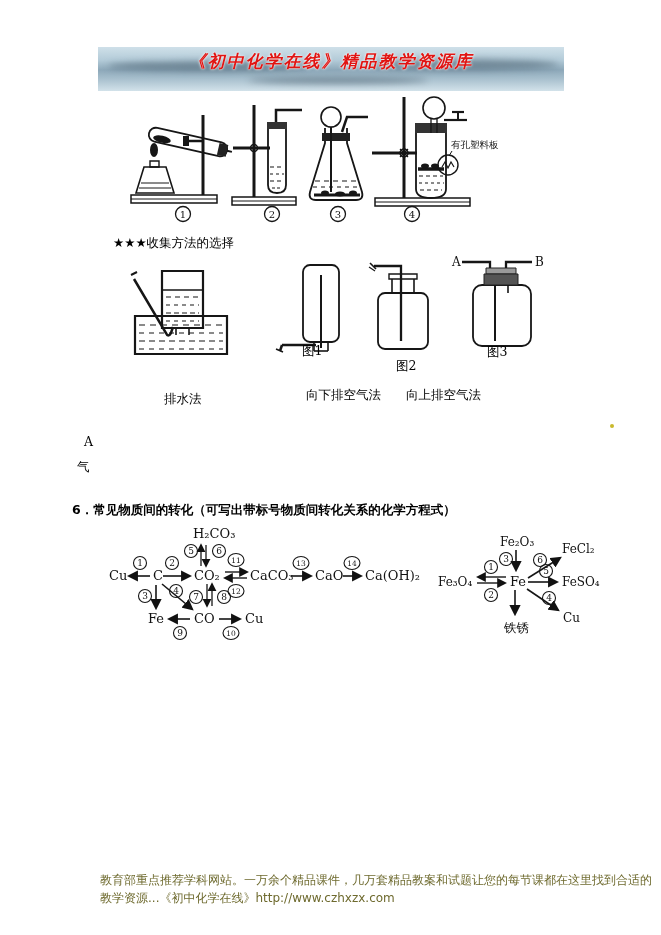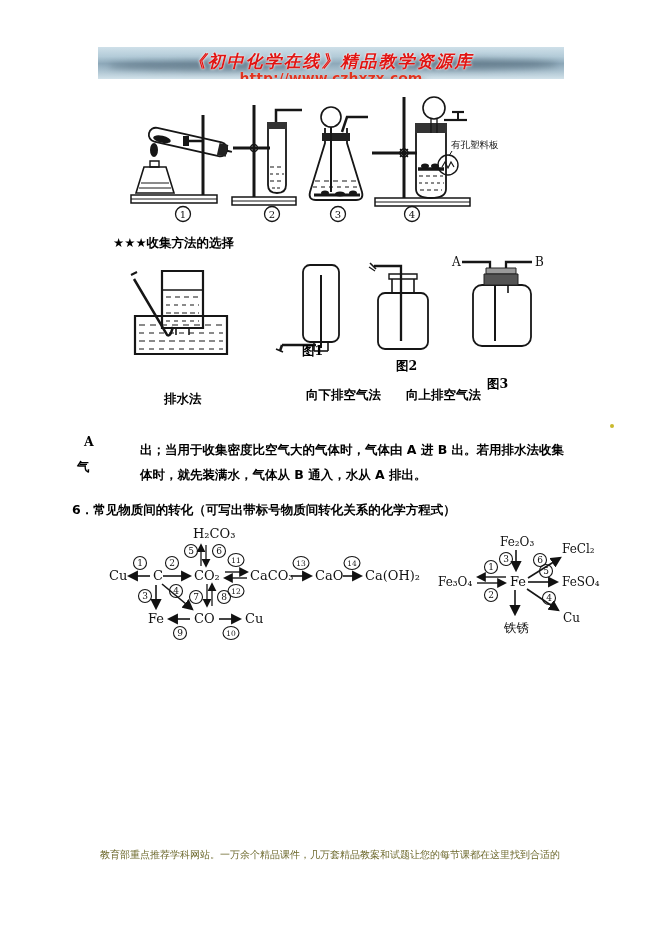--- a/index.html
+++ b/index.html
@@ -1,33 +1,33 @@
 <!DOCTYPE html>
 <html><head>
 <meta charset="utf-8">
 <style>
   html,body { margin:0; padding:0; background:#fff; }
   .page { position:relative; width:661px; height:935px; background:#ffffff; overflow:hidden;
           font-family:"DejaVu Sans",sans-serif; color:#000; }
   .abs { position:absolute; white-space:nowrap; }
 
   
-  .banner { position:absolute; left:98px; top:47px; width:466px; height:32px; overflow:hidden;
+  .banner { position:absolute; left:98px; top:47px; width:466px; height:44px; overflow:hidden;
             background:linear-gradient(180deg,#cfe0e9 0%,#b3cbd8 30%,#8da8b9 52%,#a7bfcd 72%,#d2e2ea 100%); }
   .banner-ridge { position:absolute; background:rgba(66,88,104,.5); filter:blur(3px); border-radius:50%; }
   .banner-title { position:absolute; left:0; top:3px; width:100%; text-align:center;
                   font-size:17px; font-weight:bold; font-style:italic; letter-spacing:2px;
                   color:#e01513; text-shadow:0 0 1px #fff,0 0 3px #fff; }
   .banner-url { position:absolute; left:0; top:23px; width:100%; text-align:center;
                 font-size:14px; font-weight:bold; color:#e03420; text-shadow:0 0 1px #fff; }
 
-  .doc-text { font-size:12.5px; line-height:17px;font-weight:bold; }
+  .doc-text { font-size:12.5px; line-height:17px; }
   .serif { font-family:"DejaVu Serif",serif; }
   .bold { font-weight:bold; }
-  .footer-text { font-size:10px; color:#6e6a2e; }
+  .footer-text { font-size:12px; color:#6e6a2e;margin-top:24px; }
   .hl-dot { position:absolute; left:610px; top:424px; width:4px; height:4px; background:#c9b92c; border-radius:50%; }
 
   svg { position:absolute; overflow:visible; }
   svg * { vector-effect:non-scaling-stroke; }
   .ln  { stroke:#161616; fill:none; }
   .fillk { fill:#161616; stroke:none; }
   .formula { font-family:"DejaVu Serif","DejaVu Sans",serif; font-size:13px; fill:#111; }
   .formula-sm { font-family:"DejaVu Serif","DejaVu Sans",serif; font-size:12px; fill:#111; }
   .stepnum { font-family:"DejaVu Serif","DejaVu Sans",serif; font-size:9px; fill:#111; text-anchor:middle; }
   .stepnum2 { font-family:"DejaVu Serif","DejaVu Sans",serif; font-size:7.5px; fill:#111; text-anchor:middle; }
@@ -36,21 +36,20 @@
 </head>
 <body>
 
 <div class="page">
 
   <div class="banner">
     <div class="banner-ridge" style="left:10px;top:14px;width:200px;height:10px;"></div>
     <div class="banner-ridge" style="left:270px;top:12px;width:190px;height:11px;"></div>
     <div class="banner-ridge" style="left:150px;top:30px;width:180px;height:7px;"></div>
     <div class="banner-title">《初中化学在线》精品教学资源库</div>
-    <div class="banner-url">http://www.czhxzx.com</div>
   </div>
 
   <svg style="left:120px;top:95px;" width="380" height="132" viewBox="0 0 380 132">
 
     <g>
       <rect x="11" y="100" width="86" height="8" class="ln" stroke-width="1.5"></rect>
       <line x1="11" y1="104" x2="97" y2="104" class="ln" stroke-width="1"></line>
       <line x1="83" y1="20" x2="83" y2="100" class="ln" stroke-width="3"></line>
       <line x1="68" y1="46" x2="84" y2="46" class="ln" stroke-width="2.5"></line>
       <rect x="63" y="41" width="6" height="10" class="fillk"></rect>
@@ -193,31 +192,29 @@
       <path d="M386,15 L386,9 L412,9" class="ln" stroke-width="2.3"></path>
       <line x1="375" y1="32" x2="375" y2="88" class="ln" stroke-width="2"></line>
       <line x1="388" y1="32" x2="388" y2="40" class="ln" stroke-width="1.6"></line>
       <text x="332" y="13" class="formula-sm">A</text>
       <text x="415" y="13" class="formula-sm">B</text>
     </g>
   </svg>
 
   <div class="abs doc-text serif" style="left:302px;top:342px;">图1</div>
   <div class="abs doc-text serif" style="left:396px;top:357px;text-align:right;">图2</div>
-  <div class="abs doc-text serif" style="left:487px;top:375px;">图3</div>
+  <div class="abs doc-text serif" style="left:487px;top:343px;">图3</div>
 
   <div class="abs doc-text" style="left:164px;top:390px;">排水法</div>
   <div class="abs doc-text" style="left:306px;top:386px;">向下排空气法</div>
   <div class="abs doc-text" style="left:406px;top:386px;">向上排空气法</div>
 
   <div class="hl-dot"></div>
   <div class="abs doc-text serif" style="left:84px;top:433px;">A</div>
-  <div class="abs doc-text" style="left:140px;top:441px;">出；当用于收集密度比空气大的气体时，气体由 A 进 B 出。若用排水法收集</div>
   <div class="abs doc-text" style="left:77px;top:458px;">气</div>
-  <div class="abs doc-text" style="left:140px;top:466px;">体时，就先装满水，气体从 B 通入，水从 A 排出。</div>
 
   <div class="abs doc-text bold" style="left:72px;top:501px;">6．常见物质间的转化（可写出带标号物质间转化关系的化学方程式）</div>
 
   <svg style="left:95px;top:520px;" width="330" height="125" viewBox="0 0 330 125">
     <defs>
       <marker id="ar1" viewBox="0 0 10 10" refX="8" refY="5" markerWidth="7" markerHeight="7" orient="auto-start-reverse">
         <path d="M0,0 L10,5 L0,10 z" fill="#111"></path>
       </marker>
     </defs>
     <g>
@@ -314,14 +311,15 @@
       <circle cx="129" cy="78" r="6.5" class="ln" stroke-width="1.1" fill="#fff"></circle>
         <text x="129" y="81" class="stepnum">4</text>
       <circle cx="126" cy="51" r="6.5" class="ln" stroke-width="1.1" fill="#fff"></circle>
         <text x="126" y="54" class="stepnum">5</text>
       <circle cx="120" cy="40" r="6.5" class="ln" stroke-width="1.1" fill="#fff"></circle>
         <text x="120" y="43" class="stepnum">6</text>
     </g>
   </svg>
 
   <div class="abs footer-text" style="left:100px;top:848px;">教育部重点推荐学科网站。一万余个精品课件，几万套精品教案和试题让您的每节课都在这里找到合适的</div>
+  <div class="abs footer-text" style="left:100px;top:866px;">教学资源...《初中化学在线》http://www.czhxzx.com</div>
 
 </div>
 
 </body></html>

